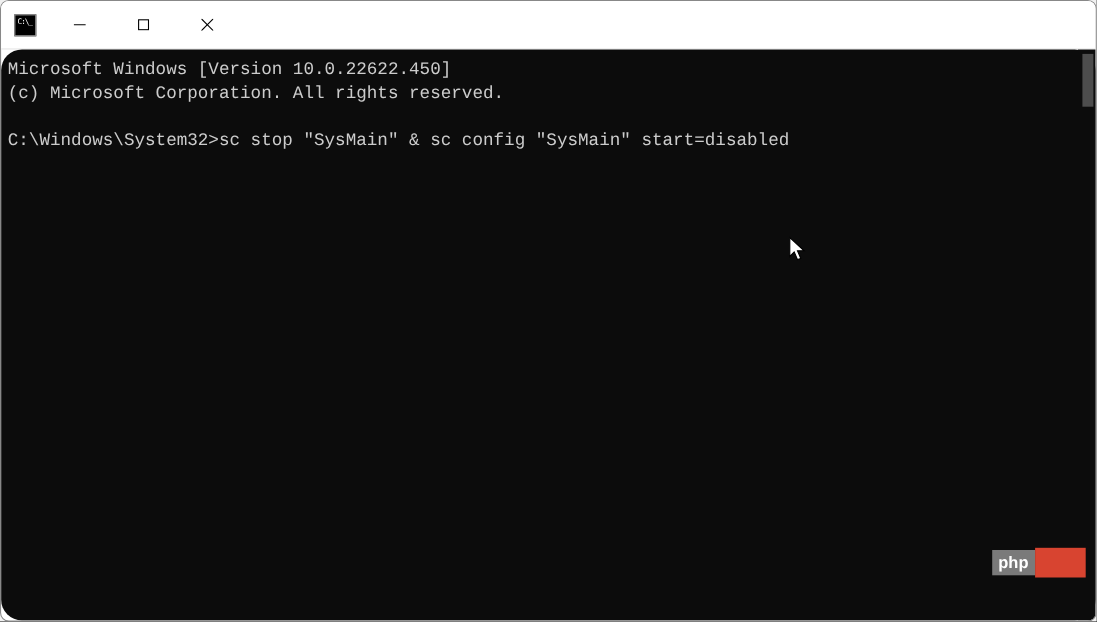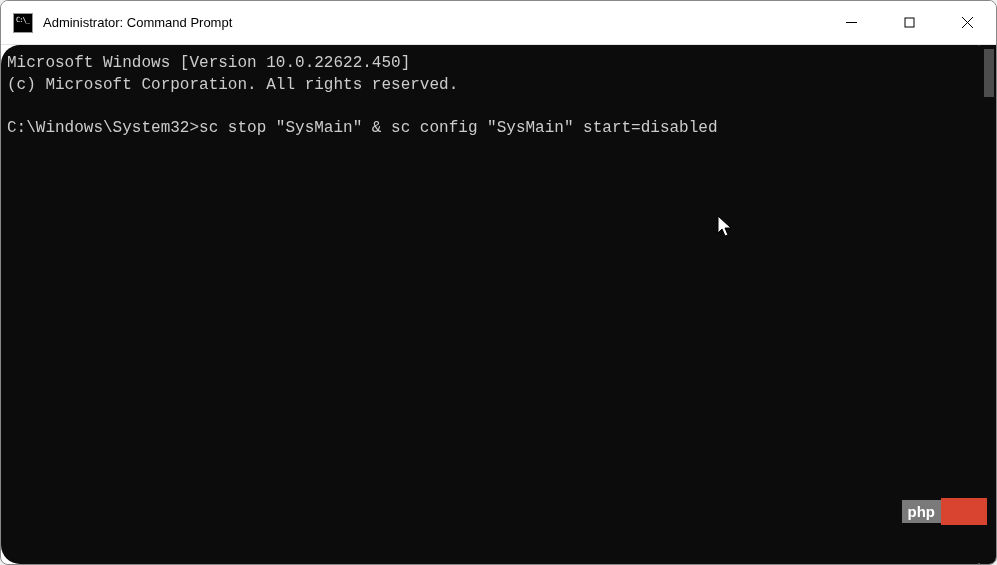--- a/index.html
+++ b/index.html
@@ -144,21 +144,20 @@
       min-width: 46px;
       height: 27px;
     }
   </style>
 </head>
 <body>
 
 <div class="window">
   <div class="titlebar">
     <div class="titlebar-icon"></div>
-    <div class="titlebar-title">Administrator: Command Prompt</div>
     <div class="window-controls">
       <button class="win-btn">
         <svg viewBox="0 0 11 11">
             <line x1="0" y1="5.5" x2="11" y2="5.5" stroke="currentColor" stroke-width="1"></line>
           </svg>
       </button>
       <button class="win-btn">
         <svg viewBox="0 0 11 11">
             <rect x="1" y="1" width="9" height="9" stroke="currentColor" stroke-width="1" fill="none"></rect>
           </svg>

